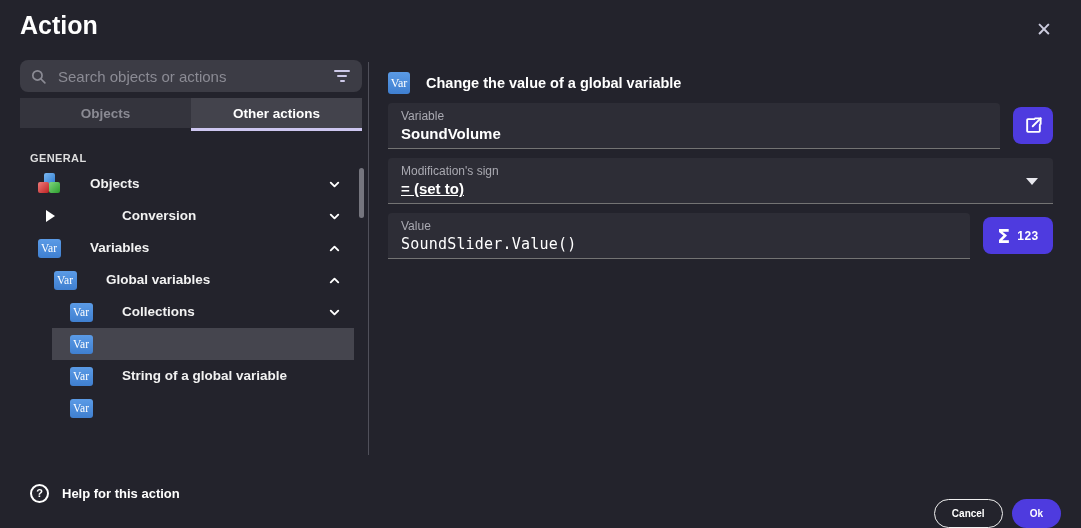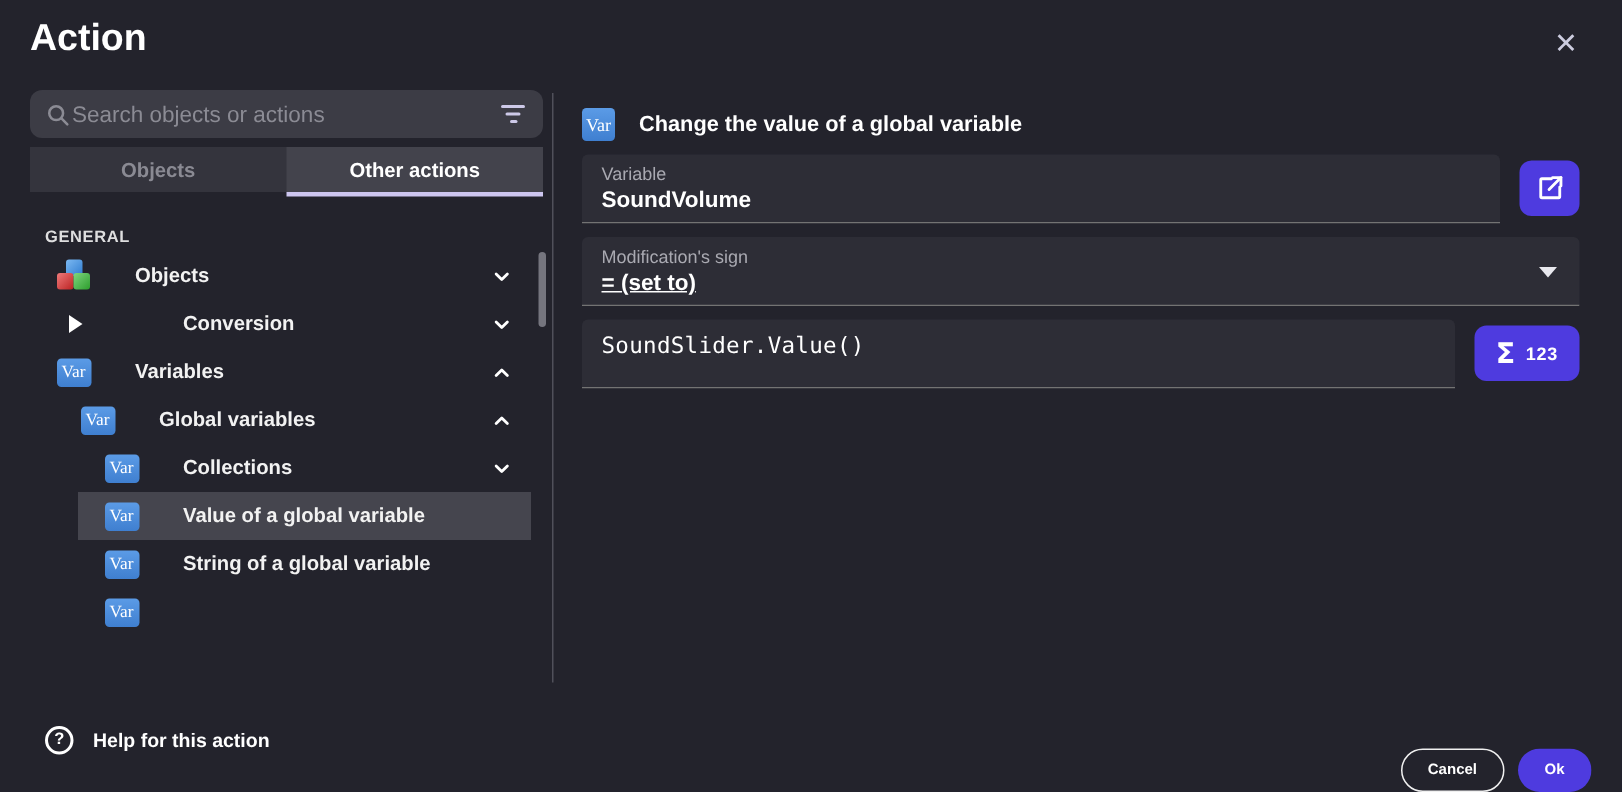--- a/index.html
+++ b/index.html
@@ -18,21 +18,21 @@
     display:flex; align-items:center; justify-content:center;
     color:#ccccdf; font-size:19px; cursor:pointer; }
 
   
   .left-panel { position:absolute; left:20px; top:60px; width:342px; bottom:72px; }
 
   .search-bar { display:flex; align-items:center; height:32px; background:#3c3c45;
     border-radius:8px; padding:0 10px; }
   .search-bar svg { flex:none; }
   .search-input { flex:1; background:transparent; border:none; outline:none;
-    color:#e6e6ea; font-size:15px; margin-left:1px; font-family:"Liberation Sans",sans-serif; }
+    color:#e6e6ea; font-size:15px; margin-left:11px; font-family:"Liberation Sans",sans-serif; }
   .search-input::placeholder { color:#8b8b94; }
   .filter-icon { flex:none; display:flex; flex-direction:column; align-items:center; gap:3px; cursor:pointer; padding:4px 2px; }
   .filter-icon i { display:block; background:#cdc9e8; height:2px; border-radius:1px; }
   .filter-icon i:nth-child(1){ width:16px; } .filter-icon i:nth-child(2){ width:10px; } .filter-icon i:nth-child(3){ width:5px; }
 
   .tabs { display:flex; margin-top:6px; height:30px; background:#34343d; }
   .tab { flex:1; display:flex; align-items:center; justify-content:center;
     font-size:13.5px; font-weight:bold; color:#8a8a93; cursor:pointer; position:relative; }
   .tab.active { background:#43434c; color:#ffffff; }
   .tab.active::after { content:""; position:absolute; left:0; right:0; bottom:-3px; height:3px; background:#cdc6f0; }
@@ -197,21 +197,20 @@
           <span class="chev">
             <svg width="15" height="15" viewBox="0 0 24 24" fill="none" stroke="#ffffff" stroke-width="3" stroke-linecap="round" stroke-linejoin="round">
               <polyline points="6 9 12 15 18 9"></polyline>
             </svg>
           </span>
         </div>
         <div class="tree-row selected" style="margin-left: 32px;">
           <span class="icon">
             <span class="var-badge">Var</span>
           </span>
-          <span class="tree-label">Value of a global variable</span>
         </div>
         <div class="tree-row" style="margin-left: 32px;">
           <span class="icon">
             <span class="var-badge">Var</span>
           </span>
           <span class="tree-label">String of a global variable</span>
         </div>
         <div class="tree-row" style="margin-left: 32px;">
           <span class="icon">
             <span class="var-badge">Var</span>
@@ -245,20 +244,21 @@
     <div class="field-row">
       <div class="field select-field">
         <div class="field-label">Modification's sign</div>
         <div class="select-value">= (set to)</div>
         <span class="select-arrow"></span>
       </div>
     </div>
 
     <div class="field-row">
       <div class="field">
+        <div class="field-label">Value</div>
         <input class="field-value mono" value="SoundSlider.Value()" style="">
       </div>
       <button class="sq-btn btn-expr">
         <span class="sigma">Σ</span>
         <span class="one23">123</span>
       </button>
     </div>
   </div>
 
   <div class="footer">

